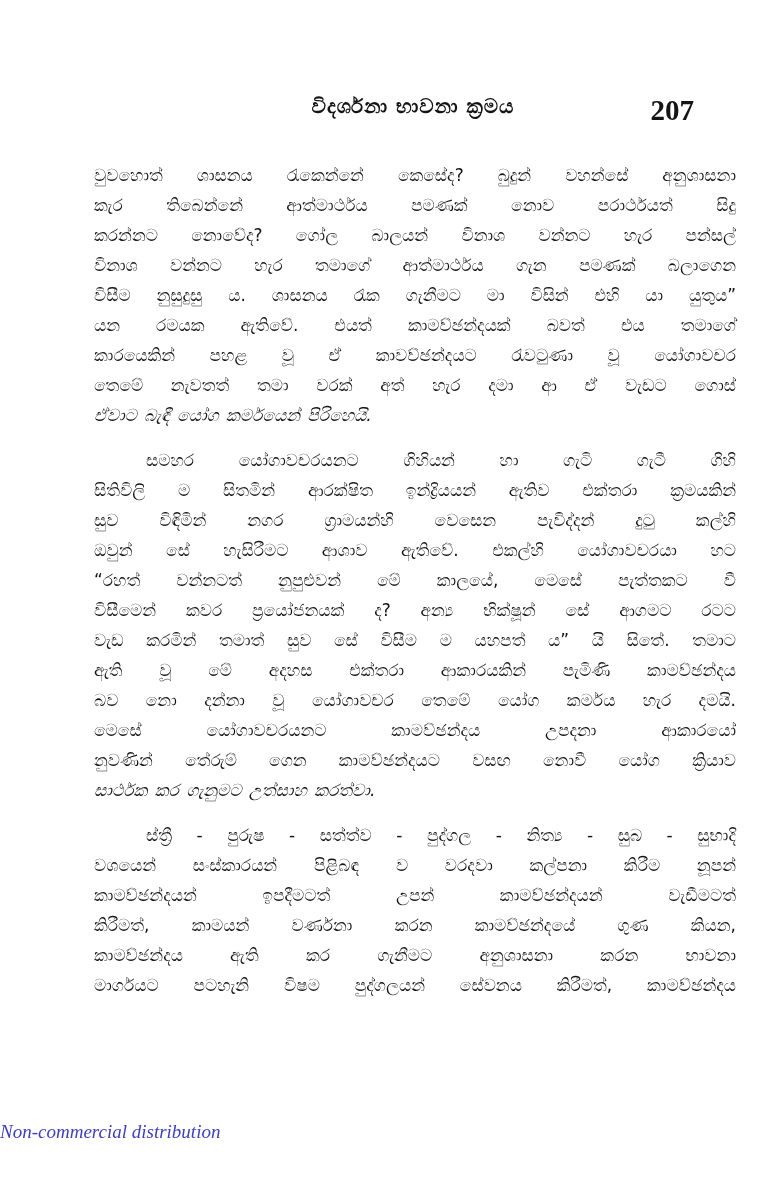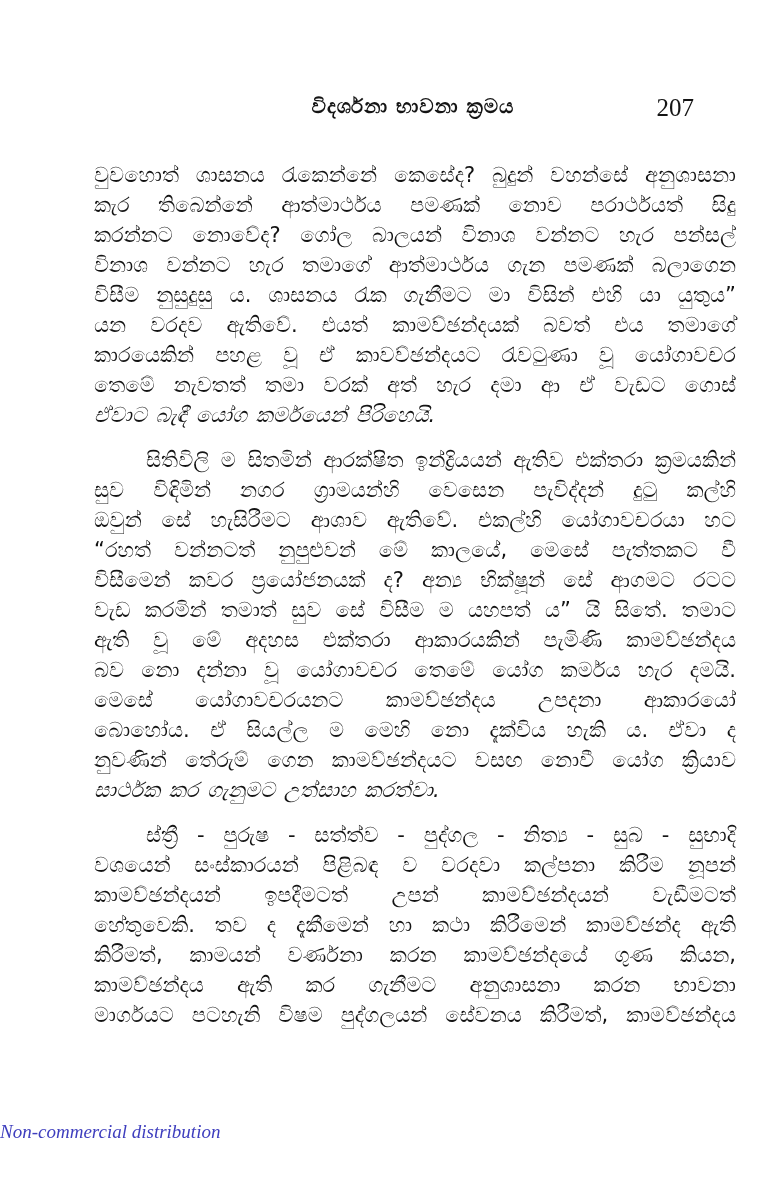--- a/index.html
+++ b/index.html
@@ -23,26 +23,26 @@
     text-align: center;
     font-size: 20px;
     font-weight: 600;
     letter-spacing: 1px;
   }
   .pagenum {
     position: absolute;
     right: 38px;
     top: 0;
     font-family: "Liberation Serif", serif;
-    font-size: 25px;
-    font-weight: 400;
+    font-size: 29px;
+    font-weight: 700;
   }
   .body-text {
     margin: 34px 58px 0 62px;
-    font-size: 21px;
+    font-size: 17px;
     line-height: 30px;
   }
   .para { margin: 0; }
   .para + .para { margin-top: 15px; }
   .line {
     text-align: justify;
     text-align-last: justify;
     word-spacing: 2px;
   }
   .line.para-end { text-align-last: left; font-style: italic; }
@@ -69,46 +69,45 @@
   </div>
 
   <div class="body-text">
 
     <div class="para">
       <div class="line">වුවහොත් ශාසනය රැකෙන්නේ කෙසේද? බුදුන් වහන්සේ අනුශාසනා</div>
       <div class="line">කැර තිබෙන්නේ ආත්මාර්ථය පමණක් නොව පරාර්ථයත් සිදු</div>
       <div class="line">කරන්නට නොවේද? ගෝල බාලයන් විනාශ වන්නට හැර පන්සල්</div>
       <div class="line">විනාශ වන්නට හැර තමාගේ ආත්මාර්ථය ගැන පමණක් බලාගෙන</div>
       <div class="line">විසීම නුසුදුසු ය.  ශාසනය රැක ගැනීමට මා විසින් එහි යා යුතුය”</div>
-      <div class="line">යන වරදව ඇතිවේ. එයත් කාමව්ඡන්දයක් බවත් එය තමාගේ</div>
+      <div class="line">යන රමයක ඇතිවේ. එයත් කාමව්ඡන්දයක් බවත් එය තමාගේ</div>
       <div class="line">කාරයෙකින් පහළ වූ ඒ කාවව්ඡන්දයට රැවටුණා වූ යෝගාවචර</div>
       <div class="line">තෙමේ නැවතත් තමා වරක් අත් හැර දමා ආ ඒ වැඩට ගොස්</div>
       <div class="line para-end">ඒවාට බැඳී යෝග කර්මයෙන් පිරිහෙයි.</div>
     </div>
 
     <div class="para indented">
+      <div class="line">සමහර යෝගාවචරයනට ගිහියන් හා ගැටි ගැටී ගිහි</div>
       <div class="line">සිතිවිලි ම සිතමින් ආරක්ෂිත ඉන්ද්‍රියයන් ඇතිව එක්තරා ක්‍රමයකින්</div>
       <div class="line">සුව විඳිමින් නගර ග්‍රාමයන්හි වෙසෙන පැවිද්දන් දුටු කල්හි</div>
       <div class="line">ඔවුන් සේ හැසිරීමට ආශාව ඇතිවේ.  එකල්හි යෝගාවචරයා හට</div>
       <div class="line">“රහත් වන්නටත් නුපුළුවන් මේ කාලයේ, මෙසේ පැත්තකට වී</div>
       <div class="line">විසීමෙන් කවර ප්‍රයෝජනයක් ද? අන්‍ය භික්ෂූන් සේ ආගමට රටට</div>
       <div class="line">වැඩ කරමින් තමාත් සුව සේ විසීම ම යහපත් ය” යි සිතේ.  තමාට</div>
       <div class="line">ඇති වූ මේ අදහස එක්තරා ආකාරයකින් පැමිණි කාමව්ඡන්දය</div>
       <div class="line">බව නො දන්නා වූ යෝගාවචර තෙමේ යෝග කර්මය හැර දමයි.</div>
       <div class="line">මෙසේ යෝගාවචරයනට කාමව්ඡන්දය උපදනා ආකාරයෝ</div>
-      <div class="line">බොහෝය.  ඒ සියල්ල ම මෙහි නො දැක්විය හැකි ය.  ඒවා ද</div>
       <div class="line">නුවණින් තේරුම් ගෙන කාමව්ඡන්දයට වසඟ නොවී යෝග ක්‍රියාව</div>
       <div class="line para-end">සාර්ථක කර ගැනුමට උත්සාහ කරත්වා.</div>
     </div>
 
     <div class="para indented">
       <div class="line">ස්ත්‍රී - පුරුෂ - සත්ත්ව - පුද්ගල - නිත්‍ය - සුබ - සුභාදි</div>
       <div class="line">වශයෙන් සංස්කාරයන් පිළිබඳ ව වරදවා කල්පනා කිරීම නූපන්</div>
       <div class="line">කාමව්ඡන්දයන් ඉපදීමටත් උපන් කාමව්ඡන්දයන් වැඩීමටත්</div>
-      <div class="line">හේතුවෙකි.  තව ද දැකීමෙන් හා කථා කිරීමෙන් කාමව්ඡන්ද ඇති</div>
       <div class="line">කිරීමත්, කාමයන් වර්ණනා කරන කාමව්ඡන්දයේ ගුණ කියන,</div>
       <div class="line">කාමව්ඡන්දය ඇති කර ගැනීමට අනුශාසනා කරන භාවනා</div>
       <div class="line">මාර්ගයට පටහැනි විෂම පුද්ගලයන් සේවනය කිරීමත්, කාමව්ඡන්දය</div>
     </div>
 
   </div>
 
   <div class="footer">
     <span style="color: rgb(62, 62, 190);">Non-commercial distribution</span>
   </div>

